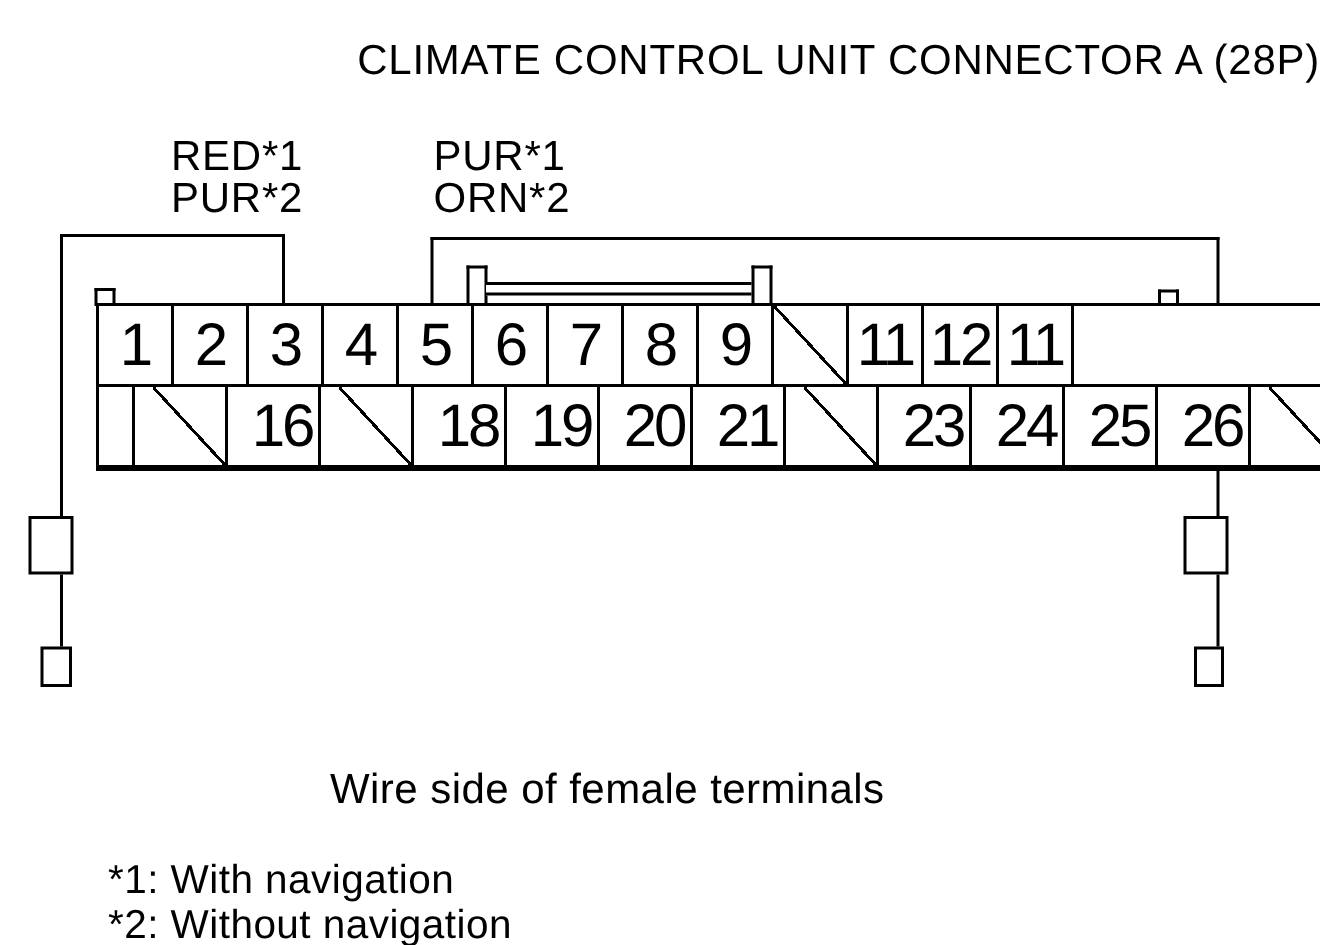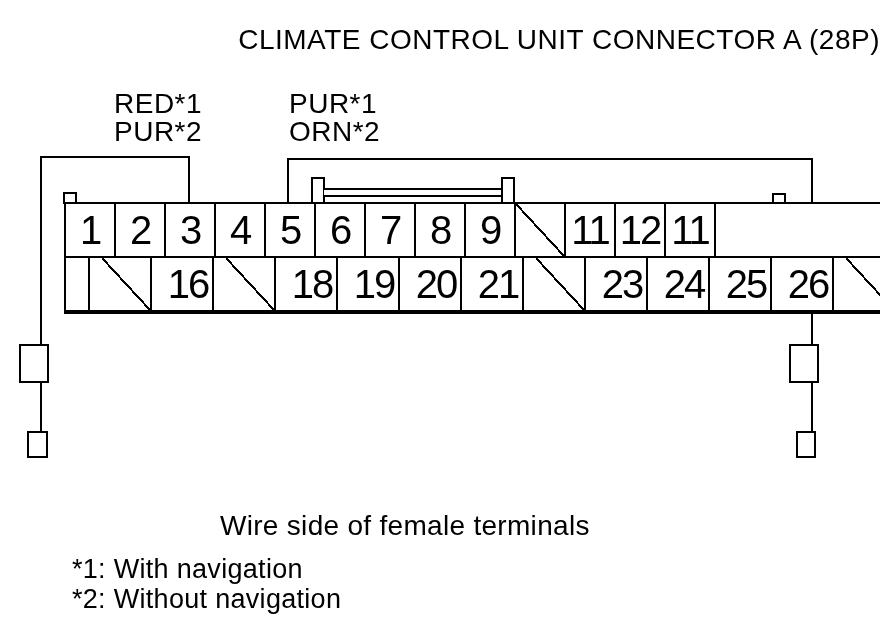--- a/index.html
+++ b/index.html
@@ -86,21 +86,21 @@
   .clip-left-upper  { left: 19px;  top: 344px; width: 30px; height: 39px; }
   .clip-left-lower  { left: 27px;  top: 431px; width: 21px; height: 27px; }
   .clip-right-upper { left: 789px; top: 344px; width: 30px; height: 39px; }
   .clip-right-lower { left: 796px; top: 431px; width: 20px; height: 27px; }
 
   .caption {
     position: absolute; left: 220px; top: 474px;
     font-size: 28px; letter-spacing: 0.3px; white-space: nowrap; margin-top: 36px;
   }
   .footnotes {
-    position: absolute; left: 72px; top: 554px;
+    position: absolute; left: 72px; top: 571px;
     font-size: 27px; line-height: 30px; letter-spacing: 0.3px;
   }
 </style>
 </head>
 <body>
 
 <div class="page">
 
   <div class="title">CLIMATE CONTROL UNIT CONNECTOR A (28P)</div>
 

